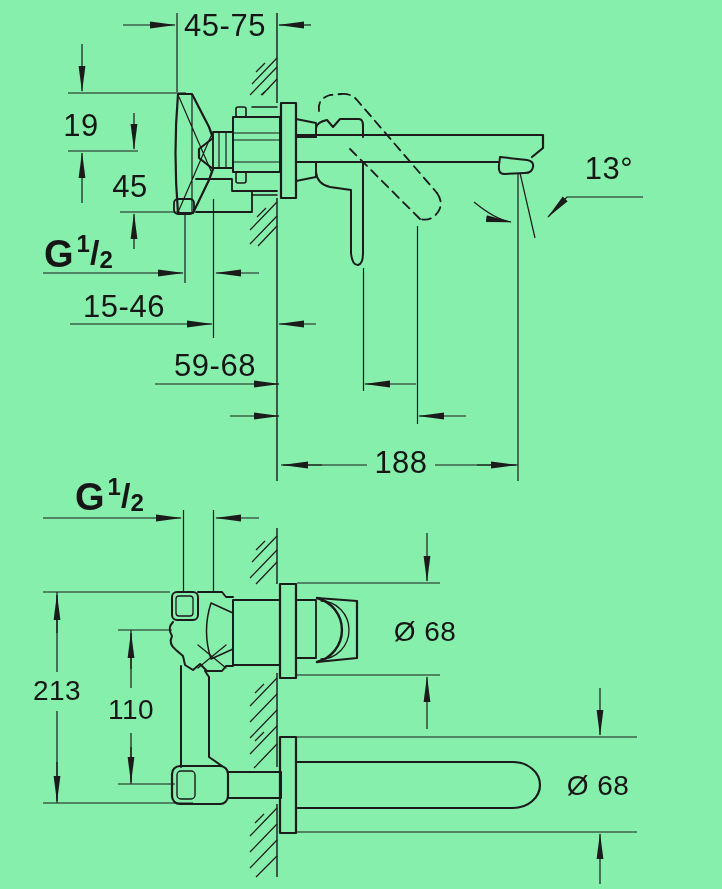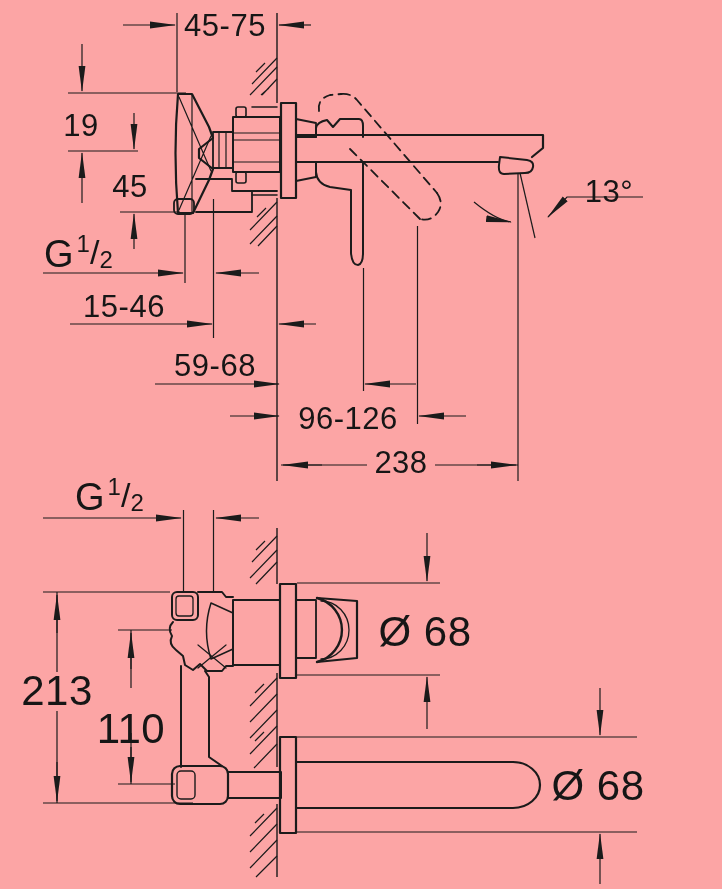--- a/index.html
+++ b/index.html
@@ -1,38 +1,39 @@
 <!DOCTYPE html>
 <html><head>
 <meta charset="utf-8">
 <style>
   html,body{margin:0;padding:0;background:#ffffff;}
   #canvas{
     position:relative;
     width:722px;height:889px;
-    background:#fca5a5;
+    background:#86efac;
     font-family:"Liberation Sans", sans-serif;
     overflow:hidden;
   }
   #linework{position:absolute;left:0;top:0;}
   .dim{
     position:absolute;
     transform:translate(-50%,-50%);
     font-size:31px;
     color:#161616;
     white-space:nowrap;
     letter-spacing:0.5px;
     line-height:1;
   }
-  .dim.big{font-size:42px;}
+  .dim.big{font-size:28px;}
   .gdim{
     position:absolute;
     color:#161616;
     white-space:nowrap;
     line-height:1;
+    font-weight:bold;
   }
   .gbase{font-size:38px;}
   .gsup{font-size:24px;position:relative;top:-15px;margin-left:3px;}
   .gslash{font-size:34px;position:relative;top:-3px;}
   .gsub{font-size:24px;position:relative;top:1px;}
 </style>
 </head>
 <body>
 
 <div id="canvas">
@@ -190,28 +191,27 @@
       <path d="M131,669 V633" marker-end="url(#arr)"></path>
       <path d="M131,747 V782" marker-end="url(#arr)"></path>
     </g>
   </svg>
 
   <div class="dim" style="left:225px;top:25px">45-75</div>
   <div class="dim" style="left:81px;top:125px">19</div>
   <div class="dim" style="left:130px;top:186px">45</div>
   <div class="dim" style="left:124px;top:306px">15-46</div>
   <div class="dim" style="left:215px;top:365px">59-68</div>
-  <div class="dim" style="left:348px;top:418px">96-126</div>
-  <div class="dim" style="left:401px;top:462px">238</div>
-  <div class="dim" style="left:609px;top:191px">13°</div>
+  <div class="dim" style="left:401px;top:462px">188</div>
+  <div class="dim" style="left:609px;top:168px">13°</div>
 
   <div class="dim big" style="left:425px;top:632px">Ø 68</div>
   <div class="dim big" style="left:598px;top:786px">Ø 68</div>
   <div class="dim big" style="left:57px;top:691px">213</div>
-  <div class="dim big" style="left:131px;top:729px">110</div>
+  <div class="dim big" style="left:131px;top:710px">110</div>
 
   <div class="gdim" style="left:44px;top:235px">
     <span class="gbase">G</span><span class="gsup">1</span><span class="gslash">/</span><span class="gsub">2</span>
   </div>
 
   <div class="gdim" style="left:75px;top:478px">
     <span class="gbase">G</span><span class="gsup">1</span><span class="gslash">/</span><span class="gsub">2</span>
   </div>
 
 </div>

